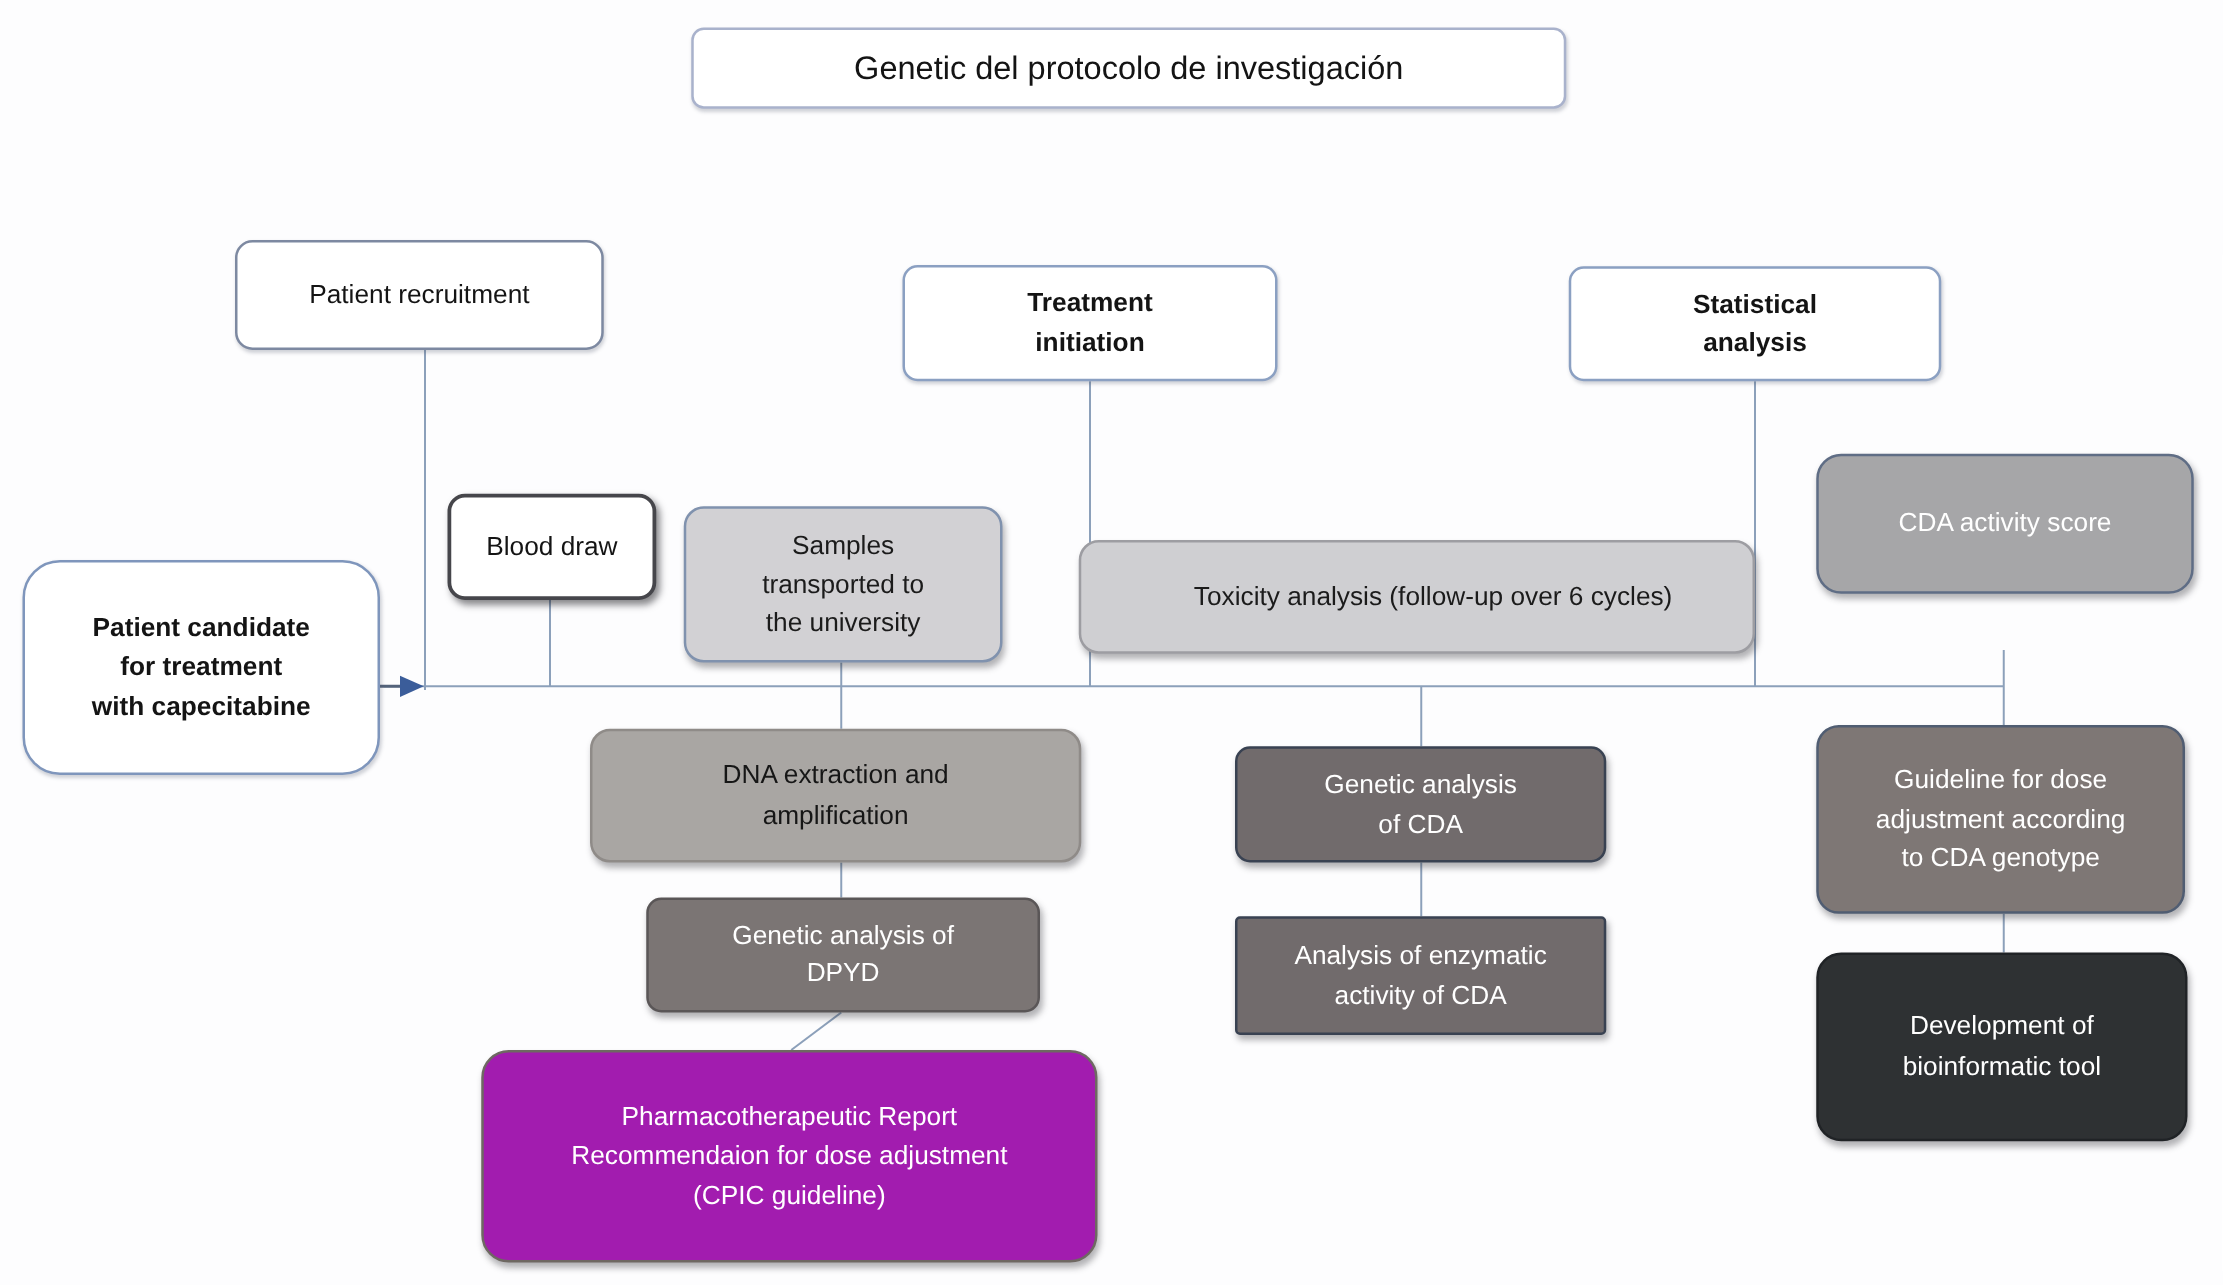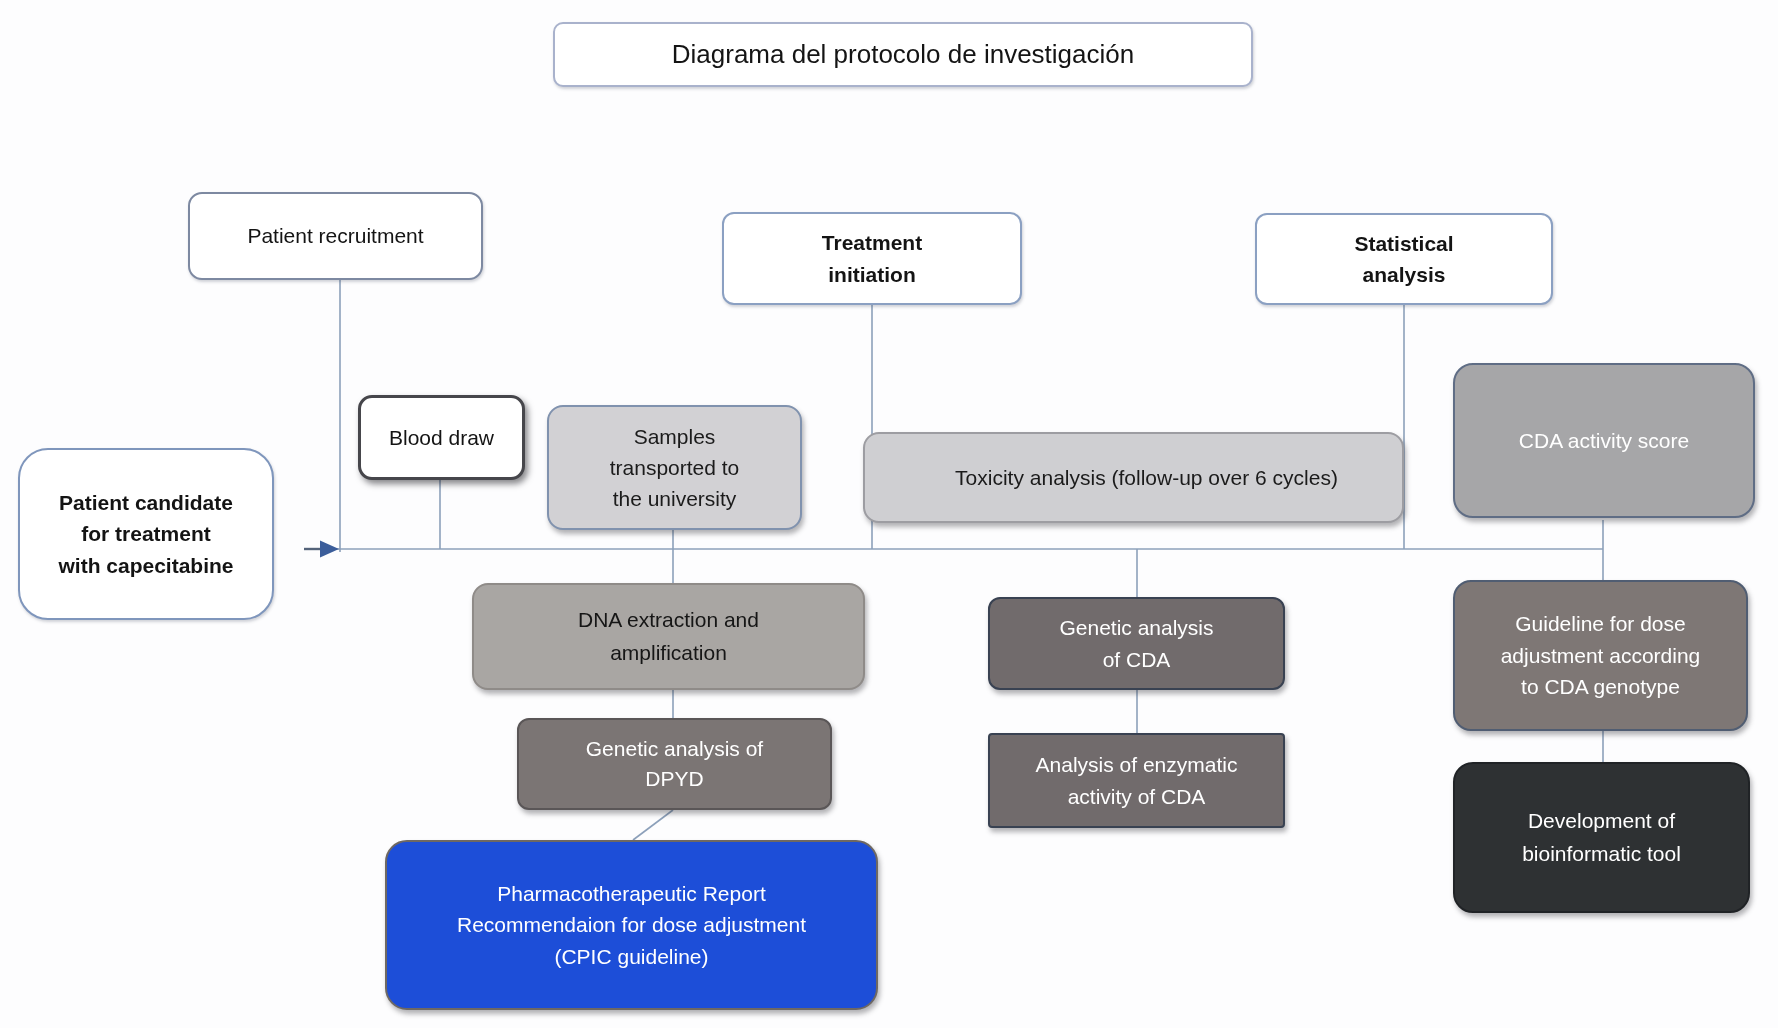--- a/index.html
+++ b/index.html
@@ -23,26 +23,26 @@
   }
   .shadow-soft{box-shadow:1px 2px 3px rgba(70,80,100,0.25);}
   .shadow-med{box-shadow:2px 4px 5px rgba(40,40,45,0.35);}
   .shadow-strong{box-shadow:3px 4px 6px rgba(20,20,25,0.5);}
   .bold{font-weight:bold;}
 
   .n-title       {left:553px; top:22px;  width:700px; height:65px;  border-radius:10px; font-size:26px;}
   .n-recruitment {left:188px; top:192px; width:295px; height:88px;  border-radius:14px;}
   .n-extraction  {left:197px; top:303px; width:278px; height:44px;  border-radius:8px;}
   .n-blood       {left:358px; top:395px; width:167px; height:85px;  border-radius:14px; border-width:3px;}
-  .n-candidate   {left:18px;  top:448px; width:256px; height:172px; border-radius:30px;}
+  .n-candidate   {left:18px;  top:448px; width:286px; height:172px; border-radius:30px;}
   .n-samples     {left:547px; top:405px; width:255px; height:125px; border-radius:16px; line-height:1.48;}
   .n-treatment   {left:722px; top:212px; width:300px; height:93px;  border-radius:12px; line-height:1.5;}
   .n-toxicity    {left:863px; top:432px; width:541px; height:91px;  border-radius:16px;padding-left:26px;}
   .n-statistical {left:1255px;top:213px; width:298px; height:92px;  border-radius:12px; line-height:1.5;}
-  .n-cda-score   {left:1453px;top:363px; width:302px; height:155px; border-radius:20px;}
+  .n-cda-score   {left:1453px;top:363px; width:302px; height:112px; border-radius:20px;}
   .n-dna         {left:472px; top:583px; width:393px; height:107px; border-radius:16px; line-height:1.55;}
   .n-dpyd        {left:517px; top:718px; width:315px; height:92px;  border-radius:12px; line-height:1.45;}
   .n-pharma      {left:385px; top:840px; width:493px; height:170px; border-radius:22px; font-size:21px; line-height:1.5;}
   .n-genetic-cda {left:988px; top:597px; width:297px; height:93px;  border-radius:12px; border-width:2.5px; line-height:1.5;}
   .n-enzymatic   {left:988px; top:733px; width:297px; height:95px;  border-radius:4px; border-width:2.5px; line-height:1.5;}
   .n-guideline   {left:1453px;top:580px; width:295px; height:151px; border-radius:18px; line-height:1.5;}
   .n-development {left:1453px;top:762px; width:297px; height:151px; border-radius:20px; line-height:1.55;}
 </style>
 </head>
 <body>
@@ -72,21 +72,21 @@
 
     <line x1="673" y1="690" x2="673" y2="718" stroke="#8ca0ba" stroke-width="1.6"></line>
 
     <line x1="673" y1="810" x2="633" y2="840" stroke="#8ca0ba" stroke-width="1.6"></line>
 
     <line x1="1137" y1="690" x2="1137" y2="733" stroke="#8ca0ba" stroke-width="1.6"></line>
 
     <line x1="1603" y1="731" x2="1603" y2="762" stroke="#8ca0ba" stroke-width="1.6"></line>
   </svg>
 
-  <div class="node n-title shadow-soft" style="background: rgb(255, 255, 255); color: rgb(20, 20, 20); border-color: rgb(169, 178, 204);">Diagrama del protocolo de investigación</div>
+  <div class="node n-title shadow-soft" style="background: rgb(255, 255, 255); color: rgb(20, 20, 20); border-color: rgb(169, 178, 204);">Genetic del protocolo de investigación</div>
 
   <div class="node n-recruitment shadow-soft" style="background: rgb(255, 255, 255); color: rgb(20, 20, 20); border-color: rgb(125, 137, 161);">Patient recruitment</div>
 
 
   <div class="node n-blood shadow-strong" style="background: rgb(255, 255, 255); color: rgb(20, 20, 20); border-color: rgb(70, 70, 75);">Blood draw</div>
 
   <div class="node n-candidate bold shadow-soft" style="background: rgb(255, 255, 255); color: rgb(20, 20, 20); border-color: rgb(127, 150, 188);">Patient candidate
 for treatment
 with capecitabine</div>
 
@@ -103,21 +103,21 @@
 analysis</div>
 
   <div class="node n-cda-score shadow-med" style="background: rgb(166, 166, 168); color: rgb(255, 255, 255); border-color: rgb(95, 109, 133);">CDA activity score</div>
 
   <div class="node n-dna shadow-med" style="background: rgb(169, 166, 163); color: rgb(22, 22, 22); border-color: rgb(143, 139, 136);">DNA extraction and
 amplification</div>
 
   <div class="node n-dpyd shadow-med" style="background: rgb(123, 117, 116); color: rgb(255, 255, 255); border-color: rgb(90, 86, 87);">Genetic analysis of
 DPYD</div>
 
-  <div class="node n-pharma shadow-med" style="background: #1d4ed8; color: rgb(255, 255, 255); border-color: rgb(110, 104, 98);">Pharmacotherapeutic Report
+  <div class="node n-pharma shadow-med" style="background: #a21caf; color: rgb(255, 255, 255); border-color: rgb(110, 104, 98);">Pharmacotherapeutic Report
 Recommendaion for dose adjustment
 (CPIC guideline)</div>
 
   <div class="node n-genetic-cda shadow-med" style="background: rgb(113, 107, 108); color: rgb(255, 255, 255); border-color: rgb(57, 66, 82);">Genetic analysis
 of CDA</div>
 
   <div class="node n-enzymatic shadow-med" style="background: rgb(113, 107, 108); color: rgb(255, 255, 255); border-color: rgb(57, 66, 82);">Analysis of enzymatic
 activity of CDA</div>
 
   <div class="node n-guideline shadow-med" style="background: rgb(126, 119, 117); color: rgb(255, 255, 255); border-color: rgb(80, 93, 114);">Guideline for dose

